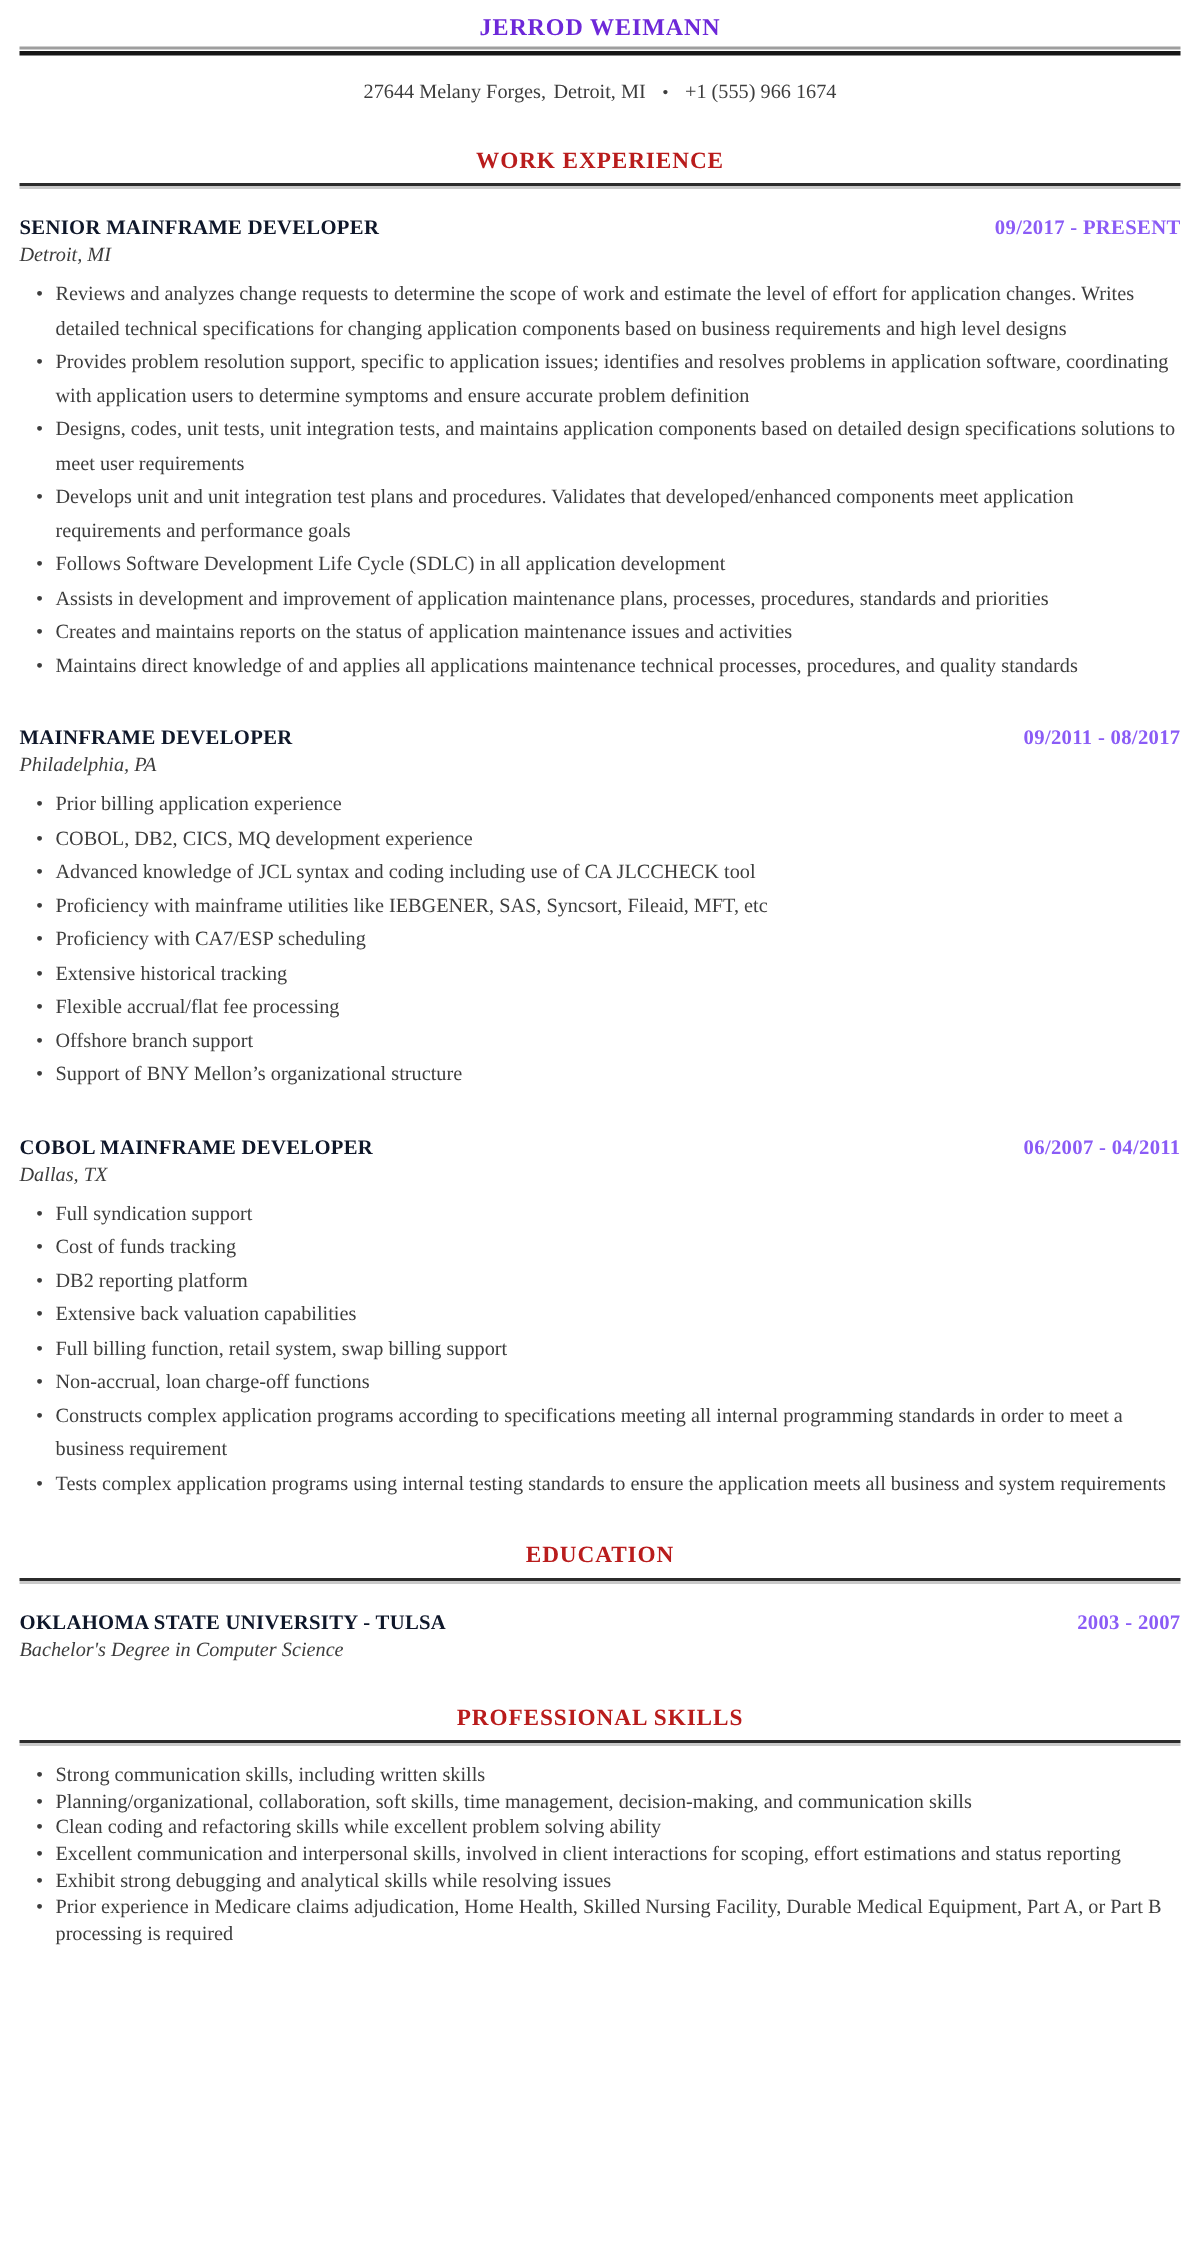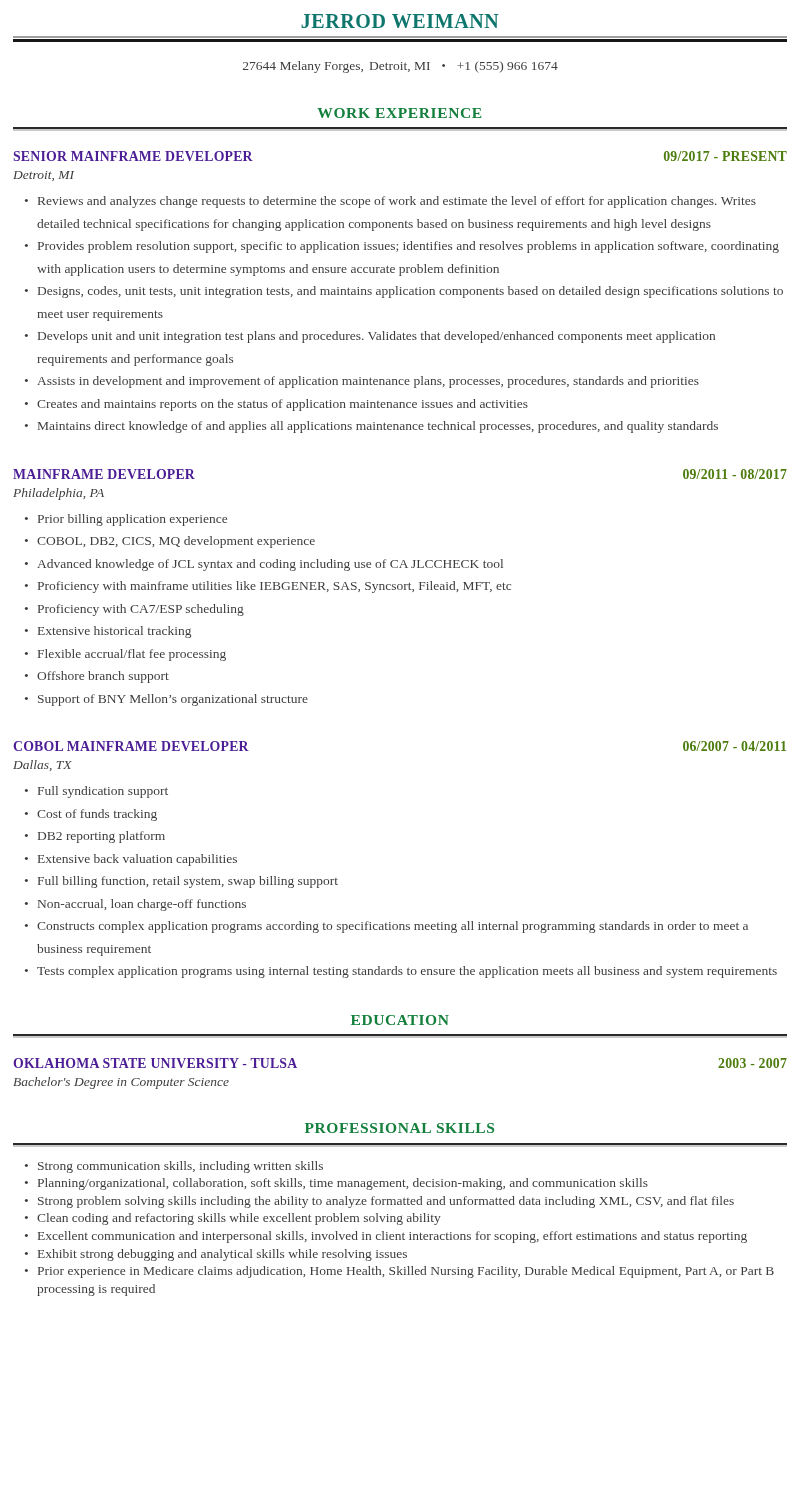--- a/index.html
+++ b/index.html
@@ -10,25 +10,25 @@
     font-family: "Liberation Serif", "DejaVu Serif", serif;
     color: #3d3d3d;
     -webkit-font-smoothing: antialiased;
   }
   .page { padding: 0 13px; }
 
   .name {
     margin: 0;
     padding-top: 9px;
     text-align: center;
-    font-size: 20px;
+    font-size: 16px;
     line-height: 1.25;
     font-weight: 700;
     letter-spacing: 0.6px;
-    color: #0f766e;
+    color: #6d28d9;
   }
   .double-rule {
     margin-top: 2px;
     height: 6px;
     box-sizing: border-box;
     border-top: 2px solid #9e9e9e;
     border-bottom: 3px solid #161616;
   }
   .contact {
     margin-top: 14px;
@@ -40,21 +40,21 @@
   .contact .sep { display: inline-block; margin: 0 11px; font-size: 12px; color: #3d3d3d; }
   .contact .city { margin-left: 5px; }
 
   .section-title {
     margin: 27px 0 0;
     text-align: center;
     font-size: 15.5px;
     line-height: 1.25;
     font-weight: 700;
     letter-spacing: 0.6px;
-    color: #15803d;
+    color: #b91c1c;
   }
   .rule {
     margin-top: 5px;
     height: 2px;
     background: #2b2b2b;
     box-shadow: 0 2px 0 #c9c9c9;
   }
 
   .job { margin-top: 18px; }
   .job + .job { margin-top: 27px; }
@@ -62,28 +62,28 @@
     display: flex;
     justify-content: space-between;
     align-items: baseline;
   }
   .job-title {
     margin: 0;
     font-size: 13.8px;
     line-height: 19px;
     font-weight: 700;
     letter-spacing: 0.2px;
-    color: #4c1d95;
+    color: #0f172a;
   }
   .job-dates {
     font-size: 13.8px;
     line-height: 19px;
     font-weight: 700;
     letter-spacing: 0.2px;
-    color: #4d7c0f;
+    color: #8b5cf6;
     white-space: nowrap;
   }
   .job-loc {
     margin-top: 0;
     font-style: italic;
     font-size: 13.5px;
     line-height: 18px;
     color: #3d3d3d;
   }
 
@@ -128,20 +128,21 @@
     <div class="job-head">
       <h3 class="job-title">SENIOR MAINFRAME DEVELOPER</h3>
       <div class="job-dates">09/2017 - PRESENT</div>
     </div>
     <div class="job-loc">Detroit, MI</div>
     <ul class="bullets work-bullets">
       <li>Reviews and analyzes change requests to determine the scope of work and estimate the level of effort for application changes. Writes detailed technical specifications for changing application components based on business requirements and high level designs</li>
       <li>Provides problem resolution support, specific to application issues; identifies and resolves problems in application software, coordinating with application users to determine symptoms and ensure accurate problem definition</li>
       <li>Designs, codes, unit tests, unit integration tests, and maintains application components based on detailed design specifications solutions to meet user requirements</li>
       <li>Develops unit and unit integration test plans and procedures. Validates that developed/enhanced components meet application requirements and performance goals</li>
+      <li>Follows Software Development Life Cycle (SDLC) in all application development</li>
       <li>Assists in development and improvement of application maintenance plans, processes, procedures, standards and priorities</li>
       <li>Creates and maintains reports on the status of application maintenance issues and activities</li>
       <li>Maintains direct knowledge of and applies all applications maintenance technical processes, procedures, and quality standards</li>
     </ul>
   </section>
 
   <section class="job">
     <div class="job-head">
       <h3 class="job-title">MAINFRAME DEVELOPER</h3>
       <div class="job-dates">09/2011 - 08/2017</div>
@@ -188,20 +189,19 @@
     </div>
     <div class="job-loc">Bachelor's Degree in Computer Science</div>
   </section>
 
   <h2 class="section-title">PROFESSIONAL SKILLS</h2>
   <div class="rule"></div>
 
   <ul class="bullets skills-bullets">
     <li>Strong communication skills, including written skills</li>
     <li>Planning/organizational, collaboration, soft skills, time management, decision-making, and communication skills</li>
-    <li>Strong problem solving skills including the ability to analyze formatted and unformatted data including XML, CSV, and flat files</li>
     <li>Clean coding and refactoring skills while excellent problem solving ability</li>
     <li>Excellent communication and interpersonal skills, involved in client interactions for scoping, effort estimations and status reporting</li>
     <li>Exhibit strong debugging and analytical skills while resolving issues</li>
     <li>Prior experience in Medicare claims adjudication, Home Health, Skilled Nursing Facility, Durable Medical Equipment, Part A, or Part B processing is required</li>
   </ul>
 
 </div>
 
 </body></html>

